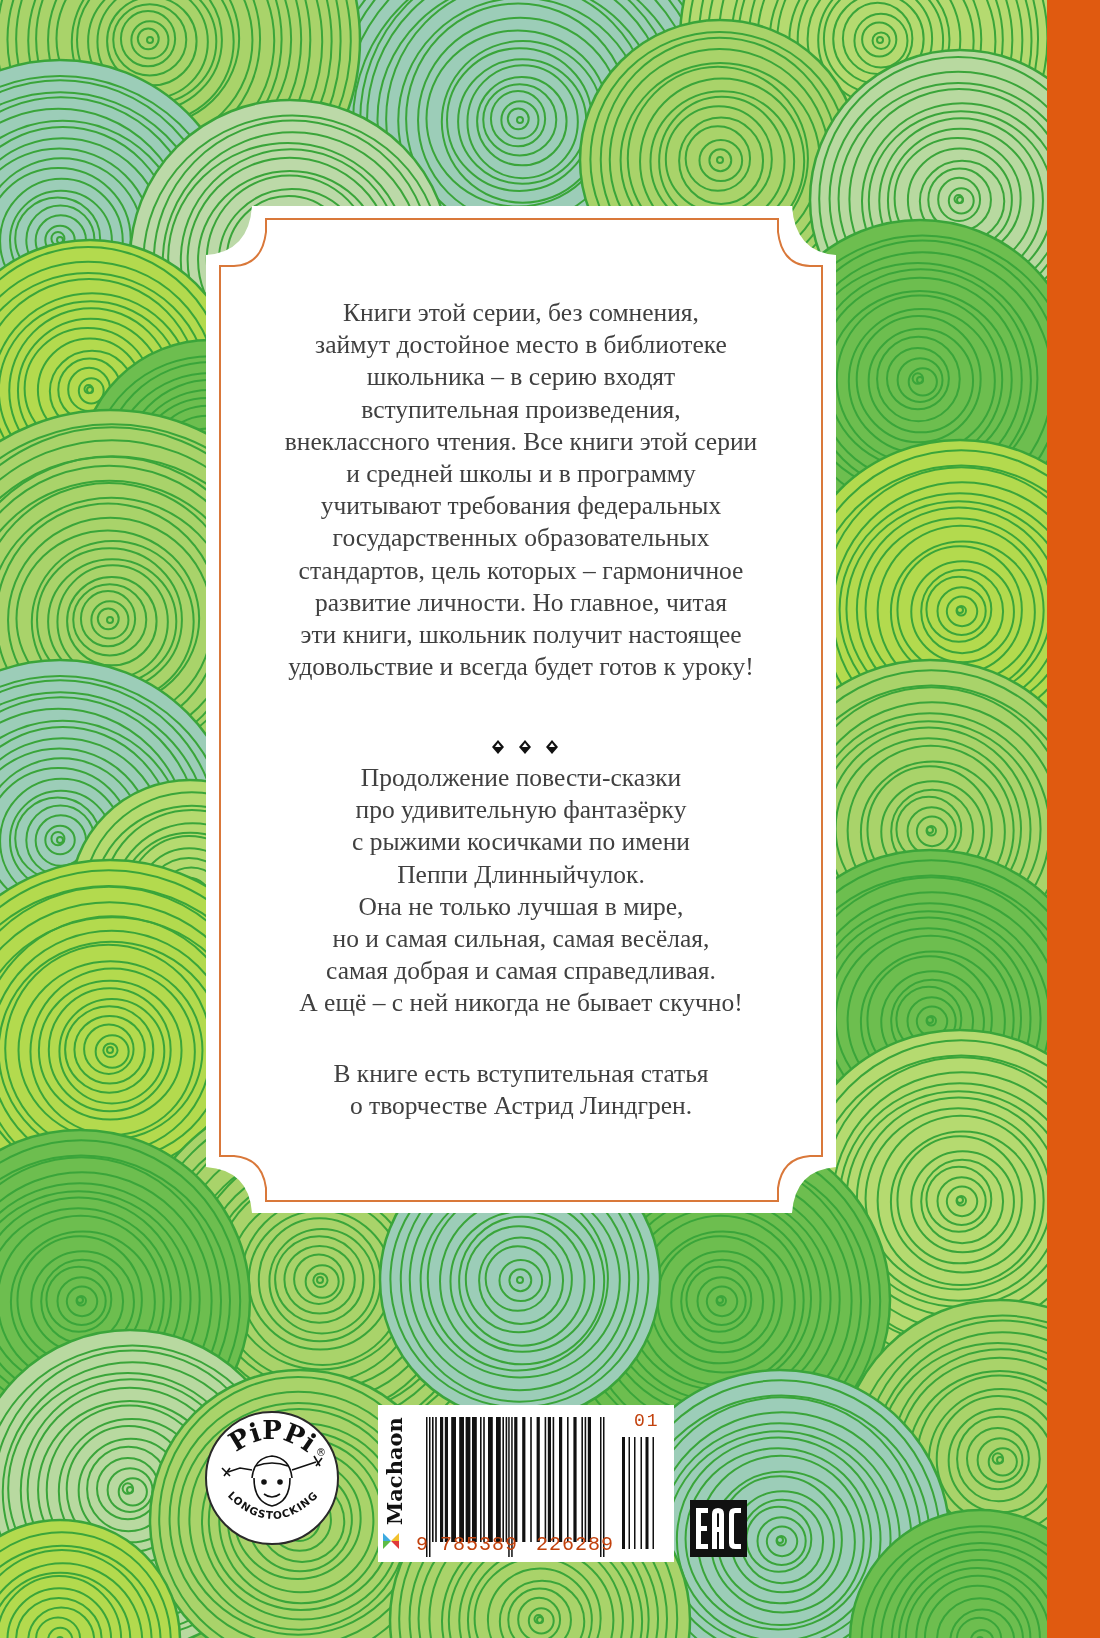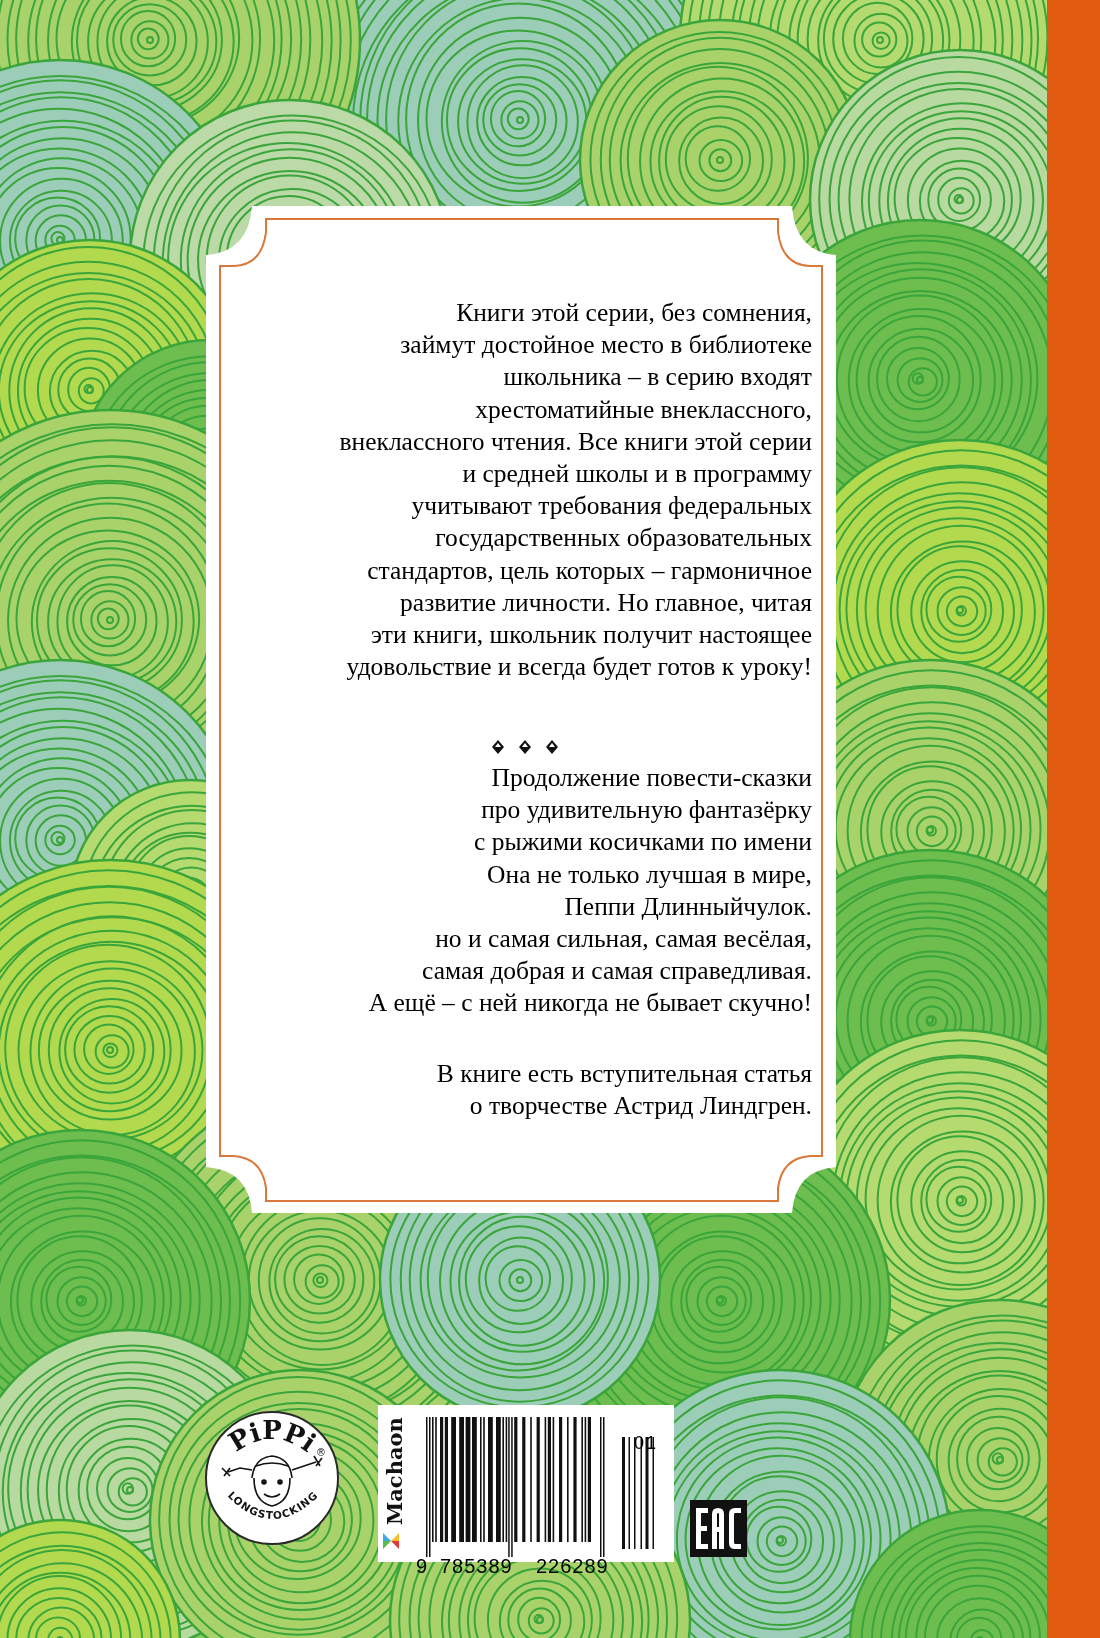--- a/index.html
+++ b/index.html
@@ -1,29 +1,29 @@
 <!DOCTYPE html>
 <html><head>
 <meta charset="utf-8">
 <style>
   html, body { margin: 0; padding: 0; }
   body { width: 1100px; height: 1638px; position: relative; overflow: hidden; background: #8cc65a; font-family: "DejaVu Serif", "Liberation Serif", serif; }
   #bg { position: absolute; left: 0; top: 0; width: 1047px; height: 1638px; }
   #spine { position: absolute; left: 1047px; top: 0; width: 53px; height: 1638px; }
   #panel { position: absolute; left: 0; top: 0; width: 1100px; height: 1638px; pointer-events: none; }
-  .text-block { position: absolute; left: 230px; width: 582px; text-align: right; color: #000000; font-family: "Liberation Serif", "DejaVu Serif", serif; font-size: 25.5px; line-height: 32.2px; }
+  .text-block { position: absolute; left: 230px; width: 582px; text-align: center; color: #404040; font-family: "Liberation Serif", "DejaVu Serif", serif; font-size: 25.5px; line-height: 32.2px; }
   .text-block .line { display: block; white-space: nowrap; }
   #para1 { top: 297px; }
   #para2 { top: 762px; font-family: Liberation Serif, serif; }
   #para3 { top: 1058px; }
   #ornament { position: absolute; left: 490px; top: 737px; width: 70px; height: 20px; }
   #logo { position: absolute; left: 204px; top: 1410px; width: 136px; height: 136px; }
   #barcode-box { position: absolute; left: 378px; top: 1405px; width: 296px; height: 157px; background: #fff; }
   #eac { position: absolute; left: 690px; top: 1500px; width: 57px; height: 57px; background: #111; }
-  .bc-num { position: absolute; font-family: Liberation Sans, sans-serif; color: #000000; margin-top: 22px; }
+  .bc-num { position: absolute; font-family: Liberation Mono, monospace; color: #c2410c; }
 </style>
 </head>
 <body>
 
 <svg id="bg" viewBox="0 0 1047 1638" xmlns="http://www.w3.org/2000/svg">
     <g>
       <circle cx="520" cy="120" r="210" fill="#9CCDB8" stroke="#3AA53A" stroke-width="2.5"></circle>
       <ellipse cx="521.8" cy="121.2" rx="199" ry="197.01" fill="none" stroke="#3AA53A" stroke-width="2"></ellipse>
       <ellipse cx="521.8799999999999" cy="121.25333333333329" rx="188.73333333333332" ry="193.8920444444444" fill="none" stroke="#3AA53A" stroke-width="2"></ellipse>
       <ellipse cx="521.8986666666666" cy="121.26577777777774" rx="179.73777777777778" ry="181.0638431604938" fill="none" stroke="#3AA53A" stroke-width="2"></ellipse>
@@ -616,21 +616,21 @@
 
 <svg id="panel" viewBox="0 0 1100 1638" xmlns="http://www.w3.org/2000/svg">
   <path fill="#ffffff" d="M252 206 L792 206 Q795 252 836 255 L836 1167 Q795 1170 792 1213 L252 1213 Q249 1170 206 1167 L206 255 Q249 252 252 206 Z"></path>
   <path id="panel-border" fill="none" stroke-width="2" d="M266 219 L778 219 L778 232 Q782 265 810 266 L822 266 L822 1156 L810 1156 Q782 1158 778 1188 L778 1201 L266 1201 L266 1188 Q262 1158 234 1156 L220 1156 L220 266 L234 266 Q262 265 266 232 Z" stroke="#D9783A"></path>
 </svg>
 
 <div id="para1" class="text-block">
     <span class="line">Книги этой серии, без сомнения,</span>
     <span class="line">займут достойное место в библиотеке</span>
     <span class="line">школьника – в серию входят</span>
-    <span class="line">хрестоматийные внеклассного,</span>
+    <span class="line">вступительная произведения,</span>
     <span class="line">внеклассного чтения. Все книги этой серии</span>
     <span class="line">и средней школы и в программу</span>
     <span class="line">учитывают требования федеральных</span>
     <span class="line">государственных образовательных</span>
     <span class="line">стандартов, цель которых – гармоничное</span>
     <span class="line">развитие личности. Но главное, читая</span>
     <span class="line">эти книги, школьник получит настоящее</span>
     <span class="line">удовольствие и всегда будет готов к уроку!</span>
   </div>
 
@@ -646,22 +646,22 @@
   <g>
       <path d="M62 3 L68 10 L62 17 L56 10 Z" fill="#111"></path>
       <path d="M62 6 L65 10 L59 10 Z" fill="#fff"></path>
     </g>
 </svg>
 
 <div id="para2" class="text-block">
     <span class="line">Продолжение повести-сказки</span>
     <span class="line">про удивительную фантазёрку</span>
     <span class="line">с рыжими косичками по имени</span>
+    <span class="line">Пеппи Длинныйчулок.</span>
     <span class="line">Она не только лучшая в мире,</span>
-    <span class="line">Пеппи Длинныйчулок.</span>
     <span class="line">но и самая сильная, самая весёлая,</span>
     <span class="line">самая добрая и самая справедливая.</span>
     <span class="line">А ещё – с ней никогда не бывает скучно!</span>
   </div>
 <div id="para3" class="text-block">
     <span class="line">В книге есть вступительная статья</span>
     <span class="line">о творчестве Астрид Линдгрен.</span>
   </div>
 
 <svg id="logo" viewBox="0 0 136 136">

